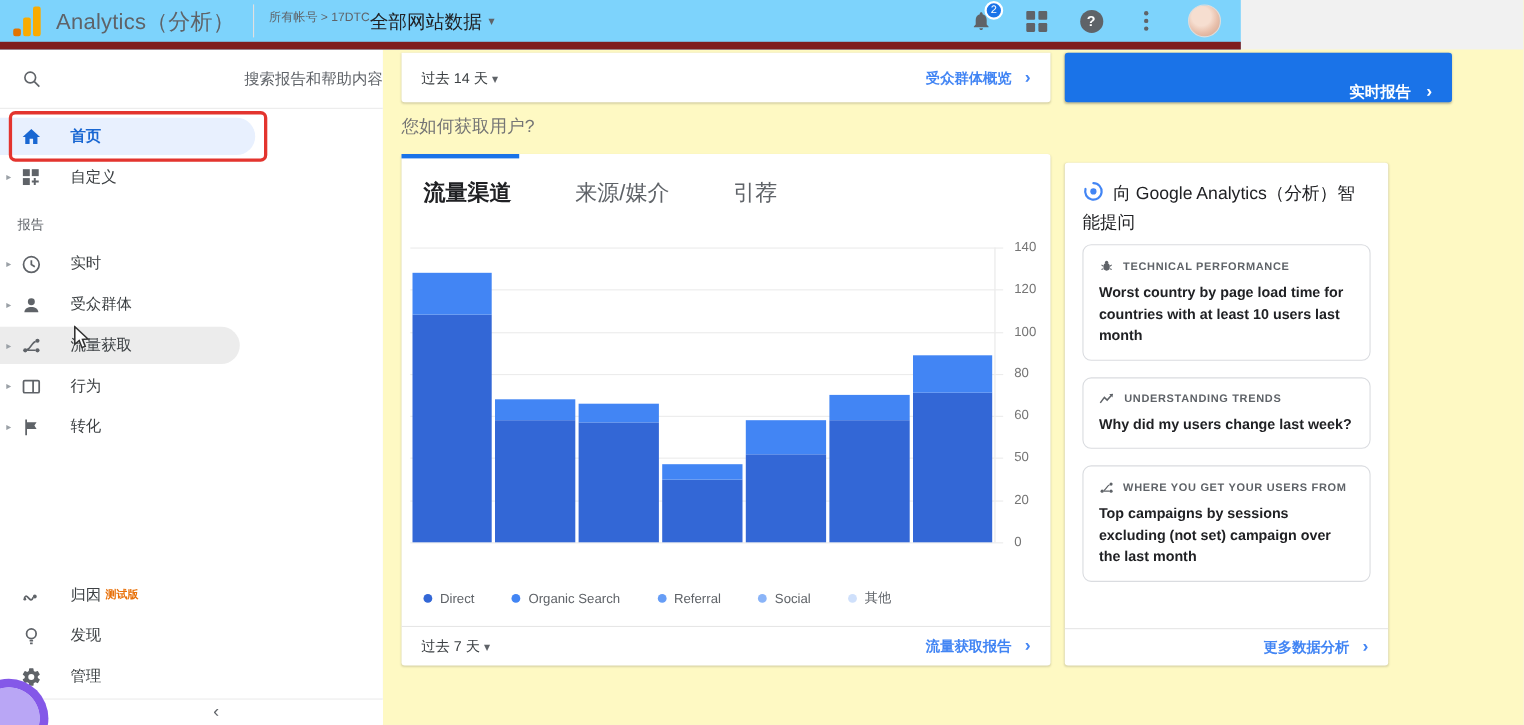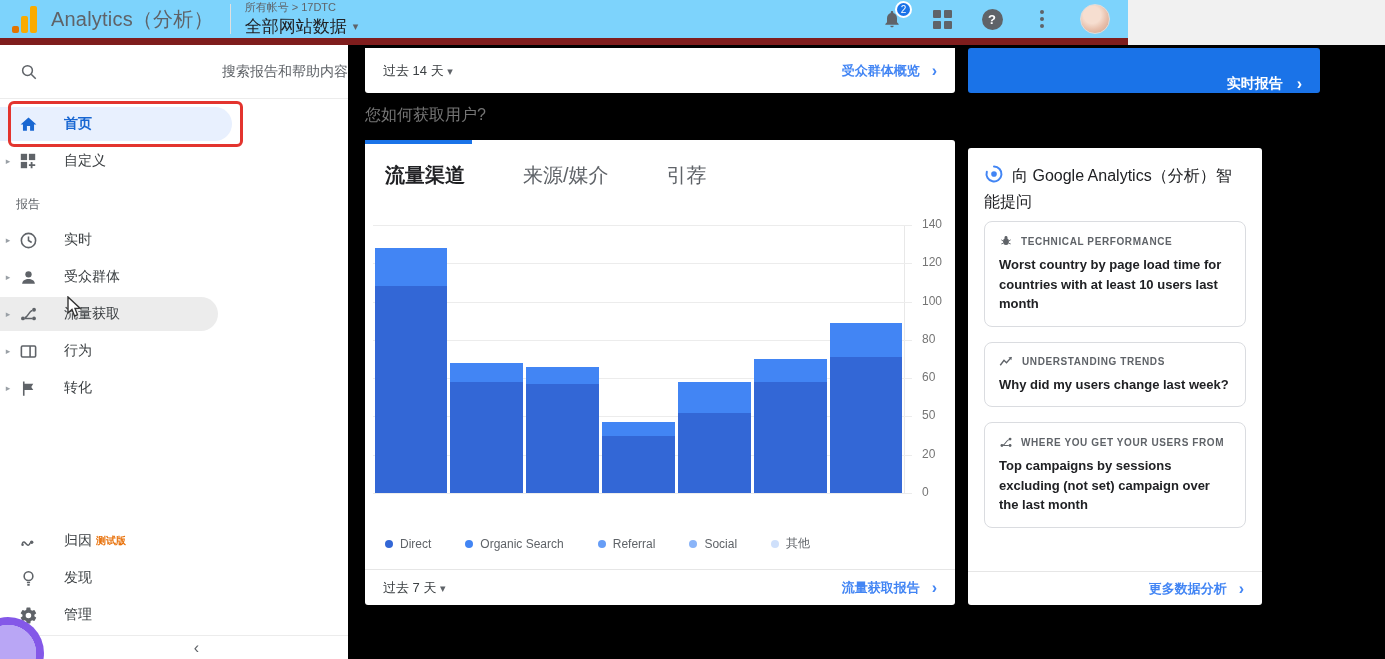--- a/index.html
+++ b/index.html
@@ -8,21 +8,21 @@
 
   
   .header { position:absolute; top:0; left:0; width:1128px; height:45px; background:#7dd3fc;
             border-bottom:7px solid #7f1d1d; display:flex; align-items:center; z-index:10; }
   .logo-wrap { display:flex; align-items:flex-end; gap:2px; margin-left:12px; height:27px; }
   .logo-dot { width:7px; height:7px; background:#e37400; border-radius:2px; }
   .logo-bar-mid { width:7px; height:17px; background:#f9ab00; border-radius:2px; }
   .logo-bar-tall { width:7px; height:27px; background:#f9ab00; border-radius:2px; }
   .app-title { font-size:20px; color:#5f6368; margin-left:14px; letter-spacing:.2px; }
   .hdr-divider { width:1px; height:30px; background:#e0e0e0; margin:0 14px 0 16px; }
-  .acct-block { display:flex; flex-direction:column; justify-content:space-between; }
+  .acct-block { display:flex; justify-content:space-between; }
   .acct-path { font-size:11px; color:#5f6368; }
   .prop-row { display:flex; align-items:center; gap:6px; }
   .prop-name { font-size:17px; color:#202124; }
   .caret { font-size:11px; color:#5f6368; }
   .hdr-right { margin-left:auto; display:flex; align-items:center; gap:26px; padding-right:18px; }
   .hdr-icon { position:relative; width:24px; height:24px; display:flex; align-items:center; justify-content:center; cursor:pointer; }
   .badge { position:absolute; top:-6px; right:-8px; min-width:17px; height:17px; border-radius:50%;
            background:#1a73e8; color:#fff; font-size:10px; display:flex; align-items:center; justify-content:center; border:2px solid #fff; }
   .help-circle { width:21px; height:21px; border-radius:50%; background:#5f6368; color:#fff; font-size:13px; font-weight:bold;
                  display:flex; align-items:center; justify-content:center; }
@@ -59,21 +59,21 @@
              border-radius:6px; z-index:60; pointer-events:none; }
 
   
   .rec-bubble { position:absolute; left:-28px; bottom:-30px; width:72px; height:72px; border-radius:50%;
                 background:radial-gradient(circle, #b9a6f5 0 55%, #8458e8 56% 100%); z-index:70; }
 
   
   .cursor { position:absolute; left:66px; top:296px; z-index:65; }
 
   
-  .content { position:absolute; left:348px; top:45px; right:0; bottom:0; background:#000000;padding-left:36px; }
+  .content { position:absolute; left:348px; top:45px; right:0; bottom:0; background:#fef9c3;padding-left:36px; }
   .card { position:absolute; background:#fff; border-radius:0 0 3px 3px; box-shadow:0 1px 2px rgba(0,0,0,.15); }
   .card-footer { position:absolute; left:0; right:0; bottom:0; height:36px; border-top:1px solid #e6e6e6;
                  display:flex; align-items:center; justify-content:space-between; padding:0 18px; }
   .date-selector { font-size:13px; color:#3c4043; cursor:pointer; }
   .link { font-size:13px; color:#4285f4; font-weight:bold; cursor:pointer; display:flex; align-items:center; gap:12px; }
   .link .chev { font-size:16px; font-weight:bold; }
 
   .card-overview { left:17px; top:3px; width:590px; height:45px; display:flex; align-items:center;
                    justify-content:space-between; padding:0 18px; }
   .btn-realtime { position:absolute; left:620px; top:3px; width:352px; height:45px; background:#1a73e8; border-radius:3px;

